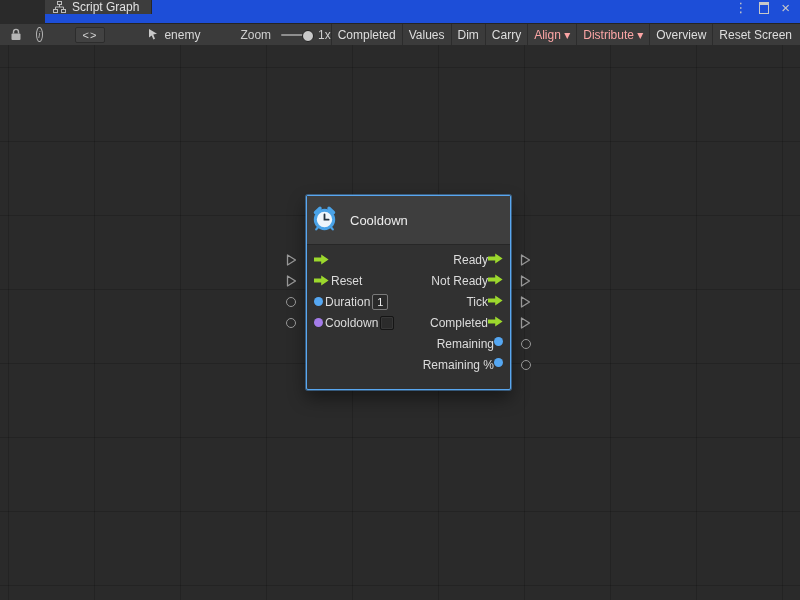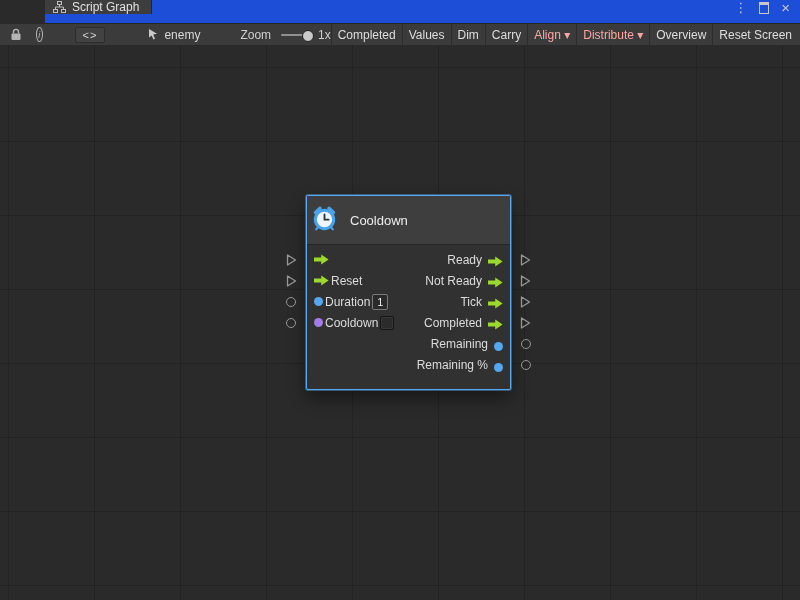--- a/index.html
+++ b/index.html
@@ -90,21 +90,21 @@
     height:48px;background:#3e3e3e;display:flex;align-items:center;gap:12px;
     padding-left:4px;border-bottom:1px solid #272727;
   }
   .node-title{color:#ececec;font-size:13px}
   .node-body{padding:4px 0 14px 0}
   .prow{
     position:relative;height:21px;display:flex;align-items:center;
     padding:0 7px;
   }
   .pleft{display:flex;align-items:center;gap:2px}
-  .pright{margin-left:auto;display:flex;align-items:flex-end;gap:6px}
+  .pright{margin-left:auto;display:flex;align-items:flex-start;}
   .plabel{color:#dcdcdc;font-size:12px;white-space:nowrap}
   .arrow svg{display:block}
   .dot{width:9px;height:9px;border-radius:50%;display:inline-block}
   .dot.blue{background:#55a7f2}
   .dot.purple{background:#a47ce9}
   .mini-field{
     width:14px;height:14px;padding:0;text-align:center;
     background:#2a2a2a;border:1px solid #7a7a7a;border-radius:2px;
     color:#eee;font-size:11px;font-family:"Liberation Sans",sans-serif;
   }

